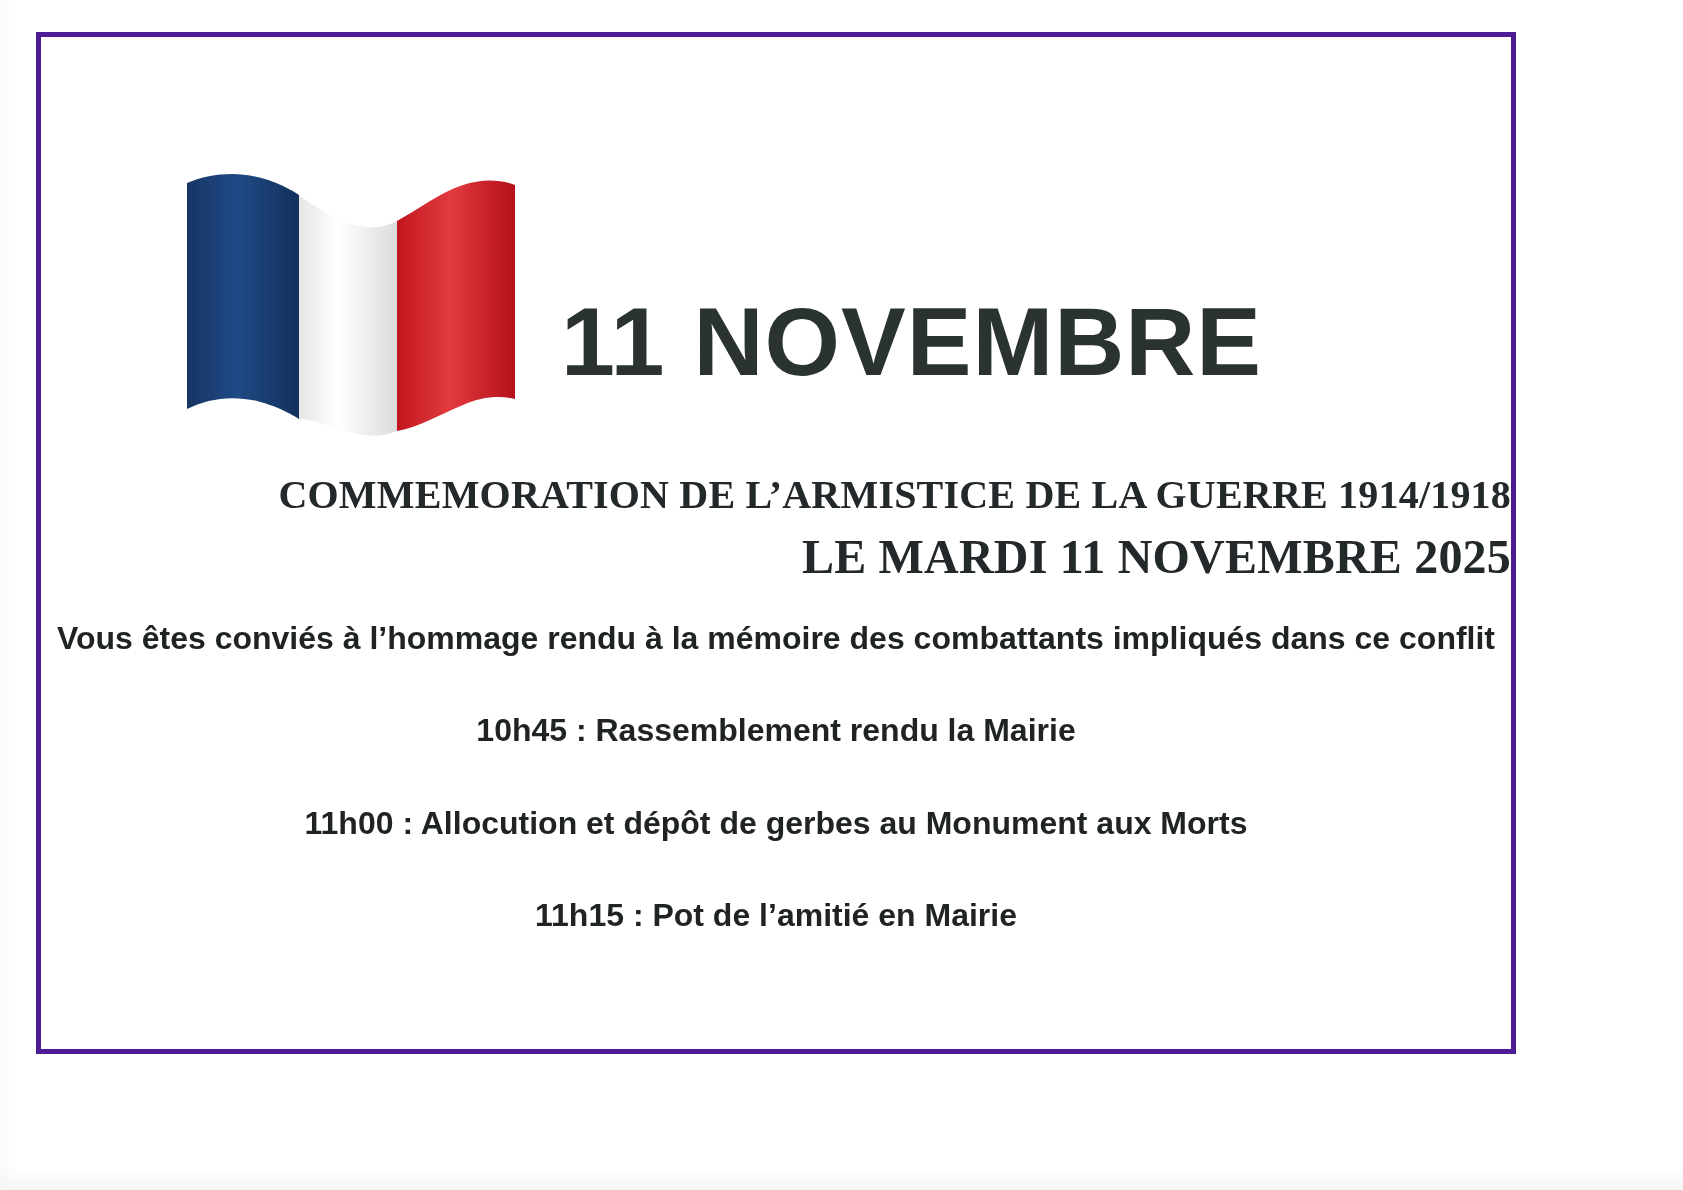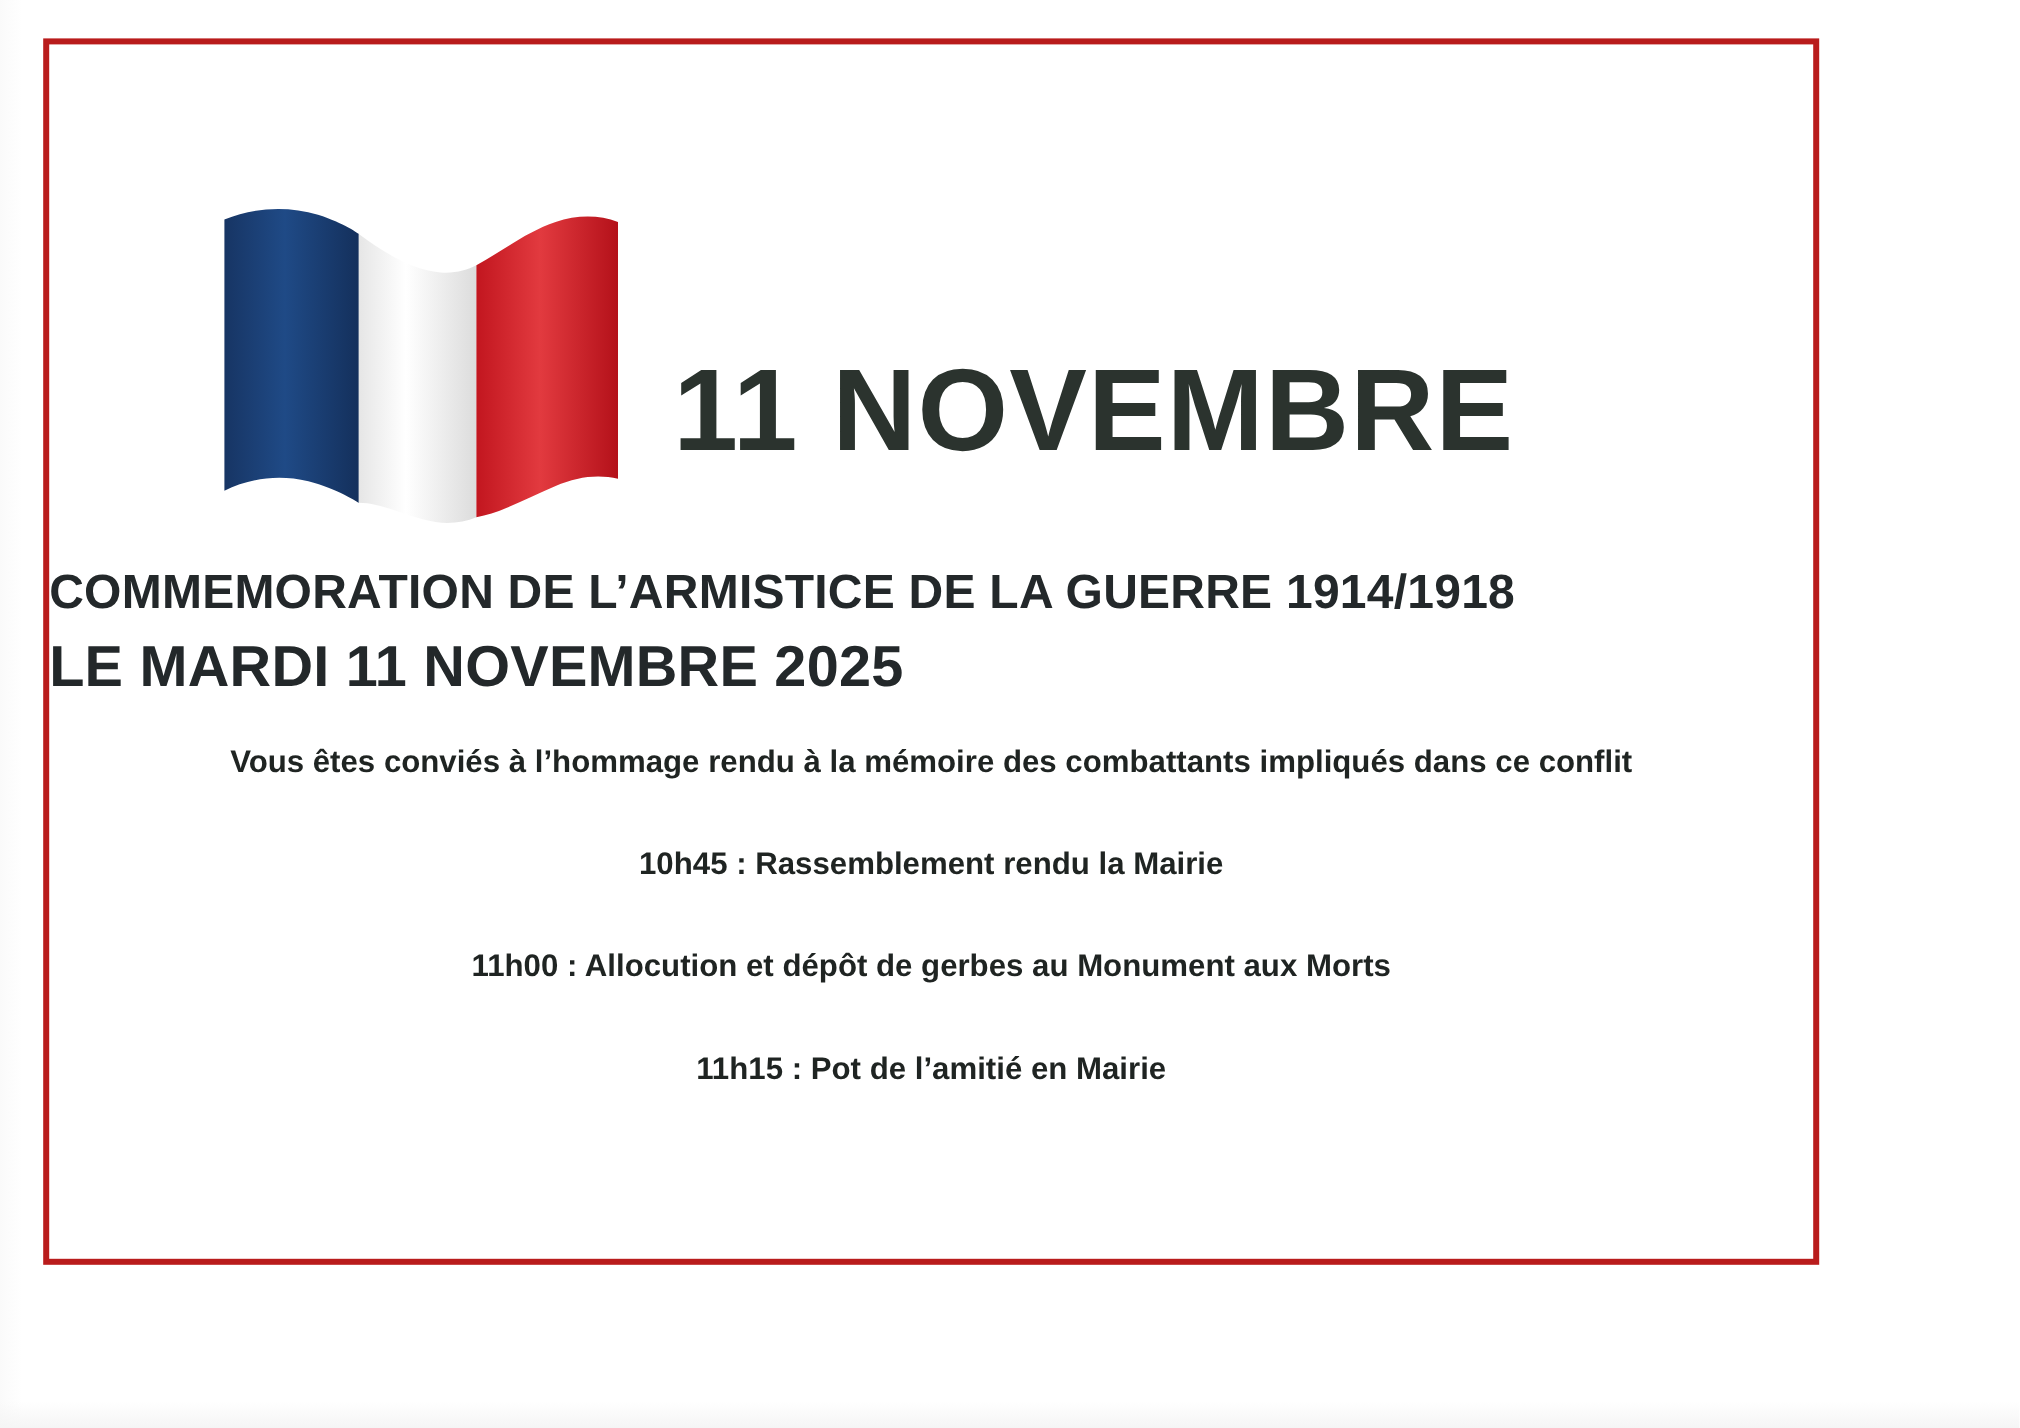--- a/index.html
+++ b/index.html
@@ -22,21 +22,21 @@
     background: #ffffff;
   }
 
   
   .poster-frame {
     position: absolute;
     left: 36px;
     top: 32px;
     width: 1480px;
     height: 1022px;
-    border: 5px solid #b91c1c;
+    border: 5px solid #4c1d95;
     background: #ffffff;
     box-sizing: border-box;
   }
 
   .poster-inner {
     position: relative;
     width: 100%;
     height: 100%;
     box-sizing: border-box;
   }
@@ -74,21 +74,22 @@
     line-height: 1;
     white-space: nowrap;
   }
 
   
   .subtitle-block {
     position: absolute;
     left: 0;
     top: 432px;
     width: 100%;
-    text-align: left;
+    text-align: right;
+    font-family: Liberation Serif, serif;
   }
   .subtitle-line-1 {
     font-size: 40px;
     font-weight: bold;
     color: #23282a;
     letter-spacing: 0.2px;
     line-height: 1.28;
     white-space: nowrap;
   }
   .subtitle-line-2 {
@@ -103,21 +104,21 @@
 
   
   .body-block {
     position: absolute;
     left: 0;
     top: 582px;
     width: 100%;
     text-align: center;
   }
   .body-line {
-    font-size: 26px;
+    font-size: 32px;
     font-weight: bold;
     color: #1f2422;
     line-height: 1.2;
     margin-bottom: 54px;
     white-space: nowrap;
   }
   .body-line:last-child {
     margin-bottom: 0;
   }
 

